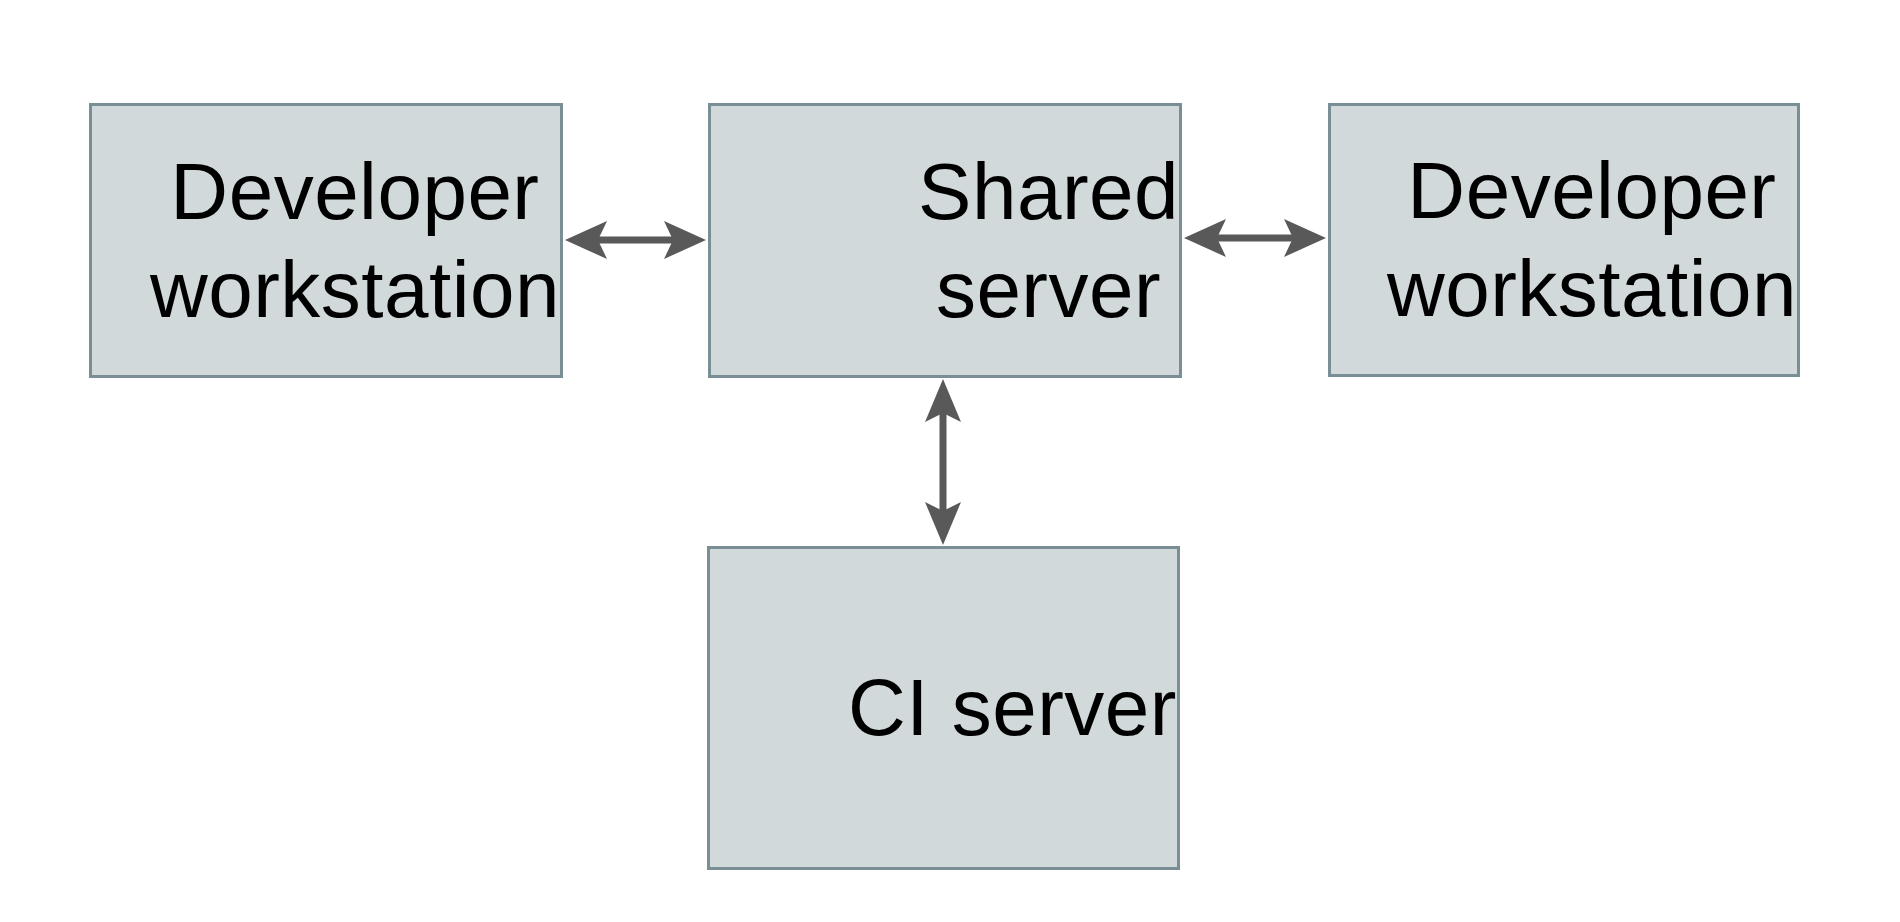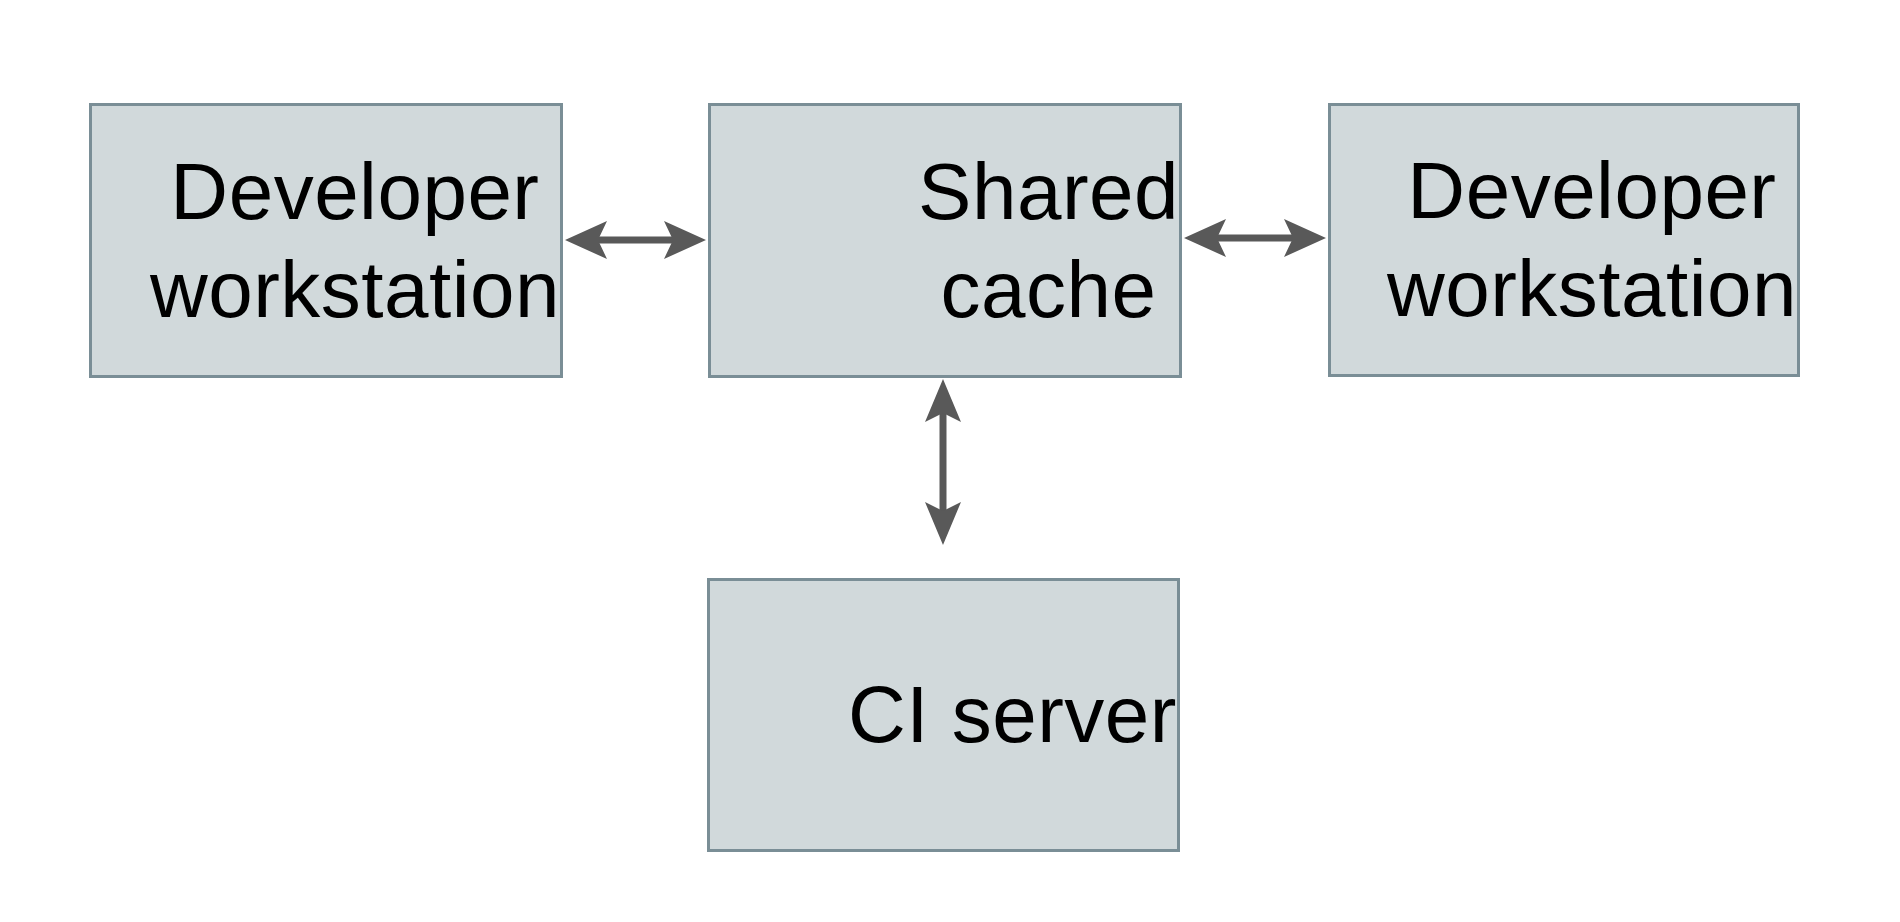--- a/index.html
+++ b/index.html
@@ -35,41 +35,41 @@
   .node-label {
     font-size: 80px;
     line-height: 1.22;
     color: var(--text);
     white-space: pre-line;
     letter-spacing: 0.5px;
   }
   #node-dev-left   { left: 89px;   top: 103px; width: 474px; height: 275px; }
   #node-cache      { left: 708px;  top: 103px; width: 474px; height: 275px; }
   #node-dev-right  { left: 1328px; top: 103px; width: 472px; height: 274px; }
-  #node-ci         { left: 707px;  top: 546px; width: 473px; height: 274px; margin-top: 32px; }
+  #node-ci         { left: 707px;  top: 546px; width: 473px; height: 324px; }
   .arrow { position: absolute; display: block; }
   #arrow-left     { left: 563px;  top: 210px; }
   #arrow-right    { left: 1182px; top: 208px; }
   #arrow-vertical { left: 913px;  top: 378px; }
   .arrow line    { stroke: var(--arrow); stroke-width: 7px; }
   .arrow polygon { fill: var(--arrow); }
 </style>
 </head>
 <body>
 
 <div class="canvas">
 
   <div class="node" id="node-dev-left">
     <span class="node-label">Developer
 workstation</span>
   </div>
 
   <div class="node" id="node-cache">
     <span class="node-label">Shared
-cache</span>
+server</span>
   </div>
 
   <div class="node" id="node-dev-right">
     <span class="node-label">Developer
 workstation</span>
   </div>
 
   <div class="node" id="node-ci">
     <span class="node-label">CI server</span>
   </div>

